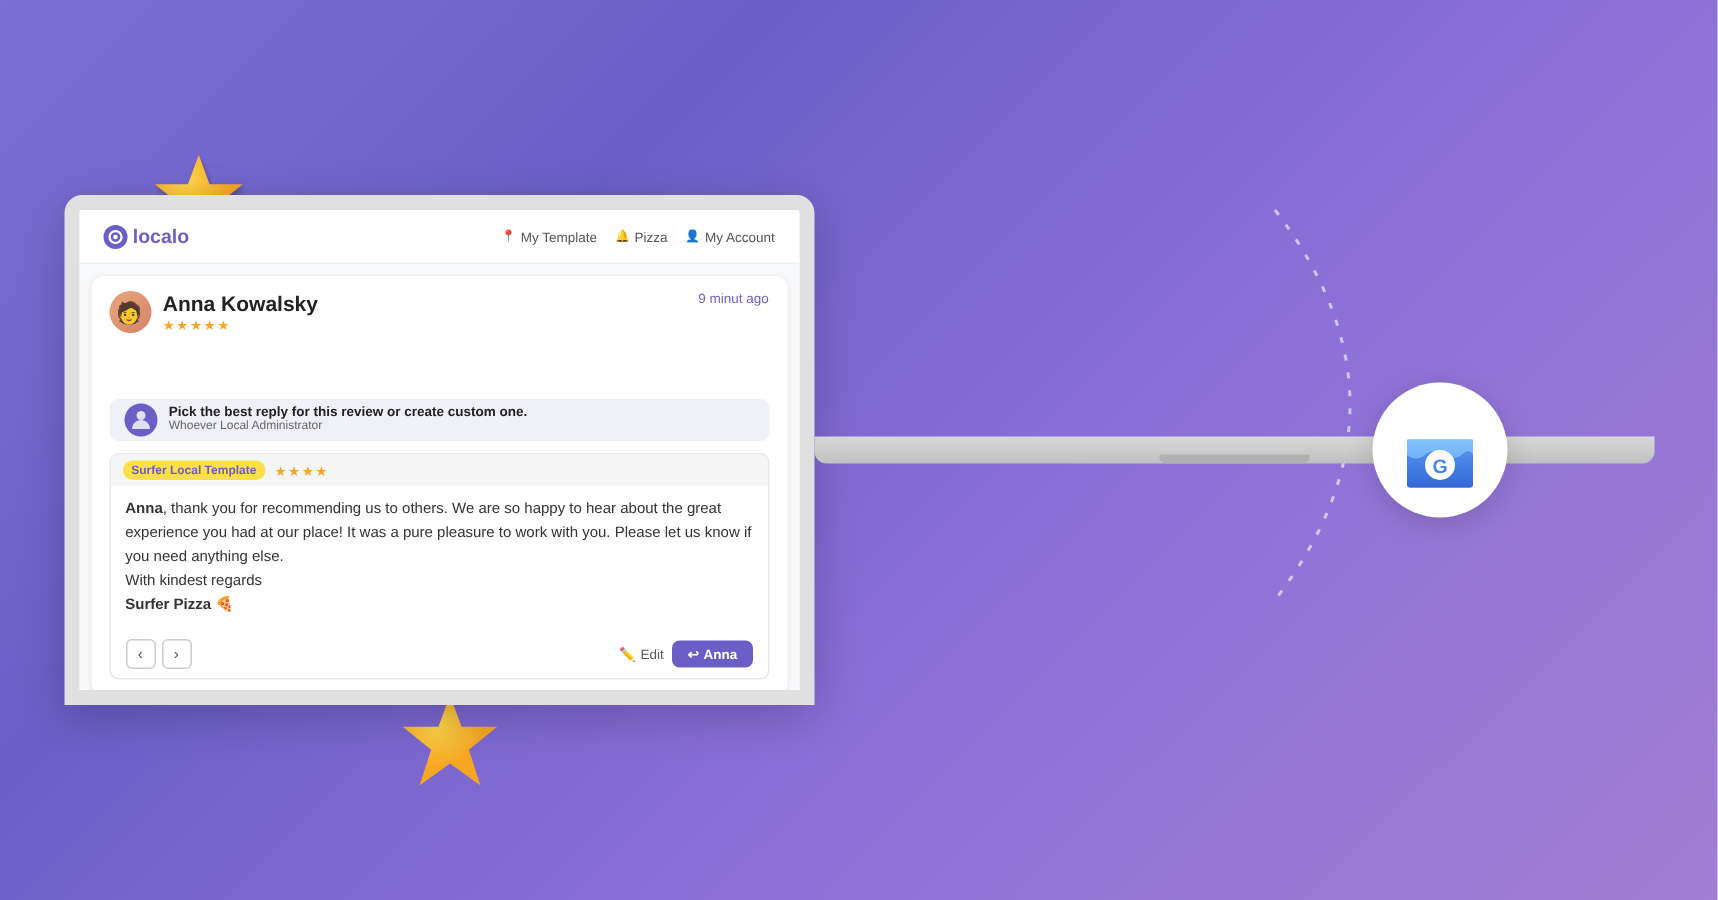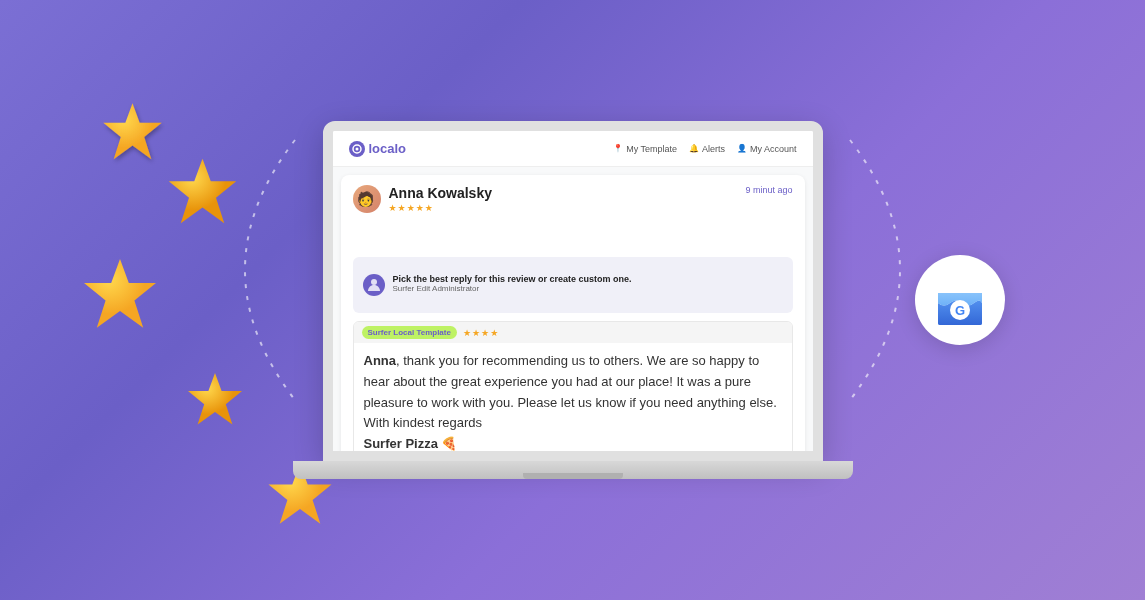--- a/index.html
+++ b/index.html
@@ -22,21 +22,21 @@
       align-items: center;
       justify-content: center;
       width: 100%;
       height: 100%;
     }
 
     
     .laptop-wrapper {
       position: relative;
       display: flex;
-      flex-direction: column;
+      flex-direction: row;
       align-items: center;
     }
     .laptop-screen {
       width: 500px;
       height: 340px;
       background: #ffffff;
       border-radius: 12px 12px 0 0;
       border: 10px solid #e0e0e0;
       overflow: hidden;
       box-shadow: 0 8px 30px rgba(0,0,0,0.2);
@@ -167,21 +167,21 @@
       margin-bottom: 8px;
     }
 
     
     .admin-bar {
       display: flex;
       align-items: flex-start;
       gap: 8px;
       background: #f0f0f8;
       border-radius: 6px;
-      padding: 17px 10px;
+      padding: 3px 10px;
       margin-bottom: 8px;
       margin-top: 44px;
     }
     .admin-avatar {
       width: 22px;
       height: 22px;
       border-radius: 50%;
       background: #6b5fc7;
       display: flex;
       align-items: center;
@@ -209,31 +209,31 @@
       background: #f5f5f5;
       padding: 4px 8px;
       display: flex;
       align-items: center;
       gap: 6px;
     }
     .template-badge {
       font-size: 8px;
       color: #6b5fc7;
       font-weight: 600;
-      background: #bef264;
+      background: #fde047;
       padding: 2px 6px;
       border-radius: 10px;
     }
     .template-stars {
       display: flex;
       gap: 1px;
     }
     .template-body {
       padding: 8px 10px;
-      font-size: 13px;
+      font-size: 10px;
       color: #333;
       line-height: 1.6;
     }
     .template-body .highlight {
       font-weight: 700;
     }
     .template-body .signature {
       font-weight: 700;
     }
 
@@ -410,21 +410,21 @@
             </div>
             <span>localo</span>
           </div>
           <div class="nav-links">
             <div class="nav-link">
               <span class="nav-icon">📍</span>
               <span>My Template</span>
             </div>
             <div class="nav-link">
               <span class="nav-icon">🔔</span>
-              <span>Alerts</span>
+              <span>Pizza</span>
             </div>
             <div class="nav-link">
               <span class="nav-icon">👤</span>
               <span>My Account</span>
             </div>
           </div>
         </div>
 
         <div class="review-card">
           <div class="reviewer-header">
@@ -446,21 +446,21 @@
 
           <div class="admin-bar">
             <div class="admin-avatar">
               <svg width="14" height="14" viewBox="0 0 14 14" fill="none">
                 <circle cx="7" cy="4" r="3" fill="white" opacity="0.8"></circle>
                 <path d="M1 13c0-3.314 2.686-6 6-6s6 2.686 6 6" fill="white" opacity="0.8"></path>
               </svg>
             </div>
             <div class="admin-text">
               <div class="bold">Pick the best reply for this review or create custom one.</div>
-              <div class="sub">Surfer Edit Administrator</div>
+              <div class="sub">Whoever Local Administrator</div>
             </div>
           </div>
 
           <div class="template-box">
             <div class="template-header">
               <span class="template-badge">Surfer Local Template</span>
               <div class="template-stars">
                 <span class="star-icon">★</span>
                 <span class="star-icon">★</span>
                 <span class="star-icon">★</span>

